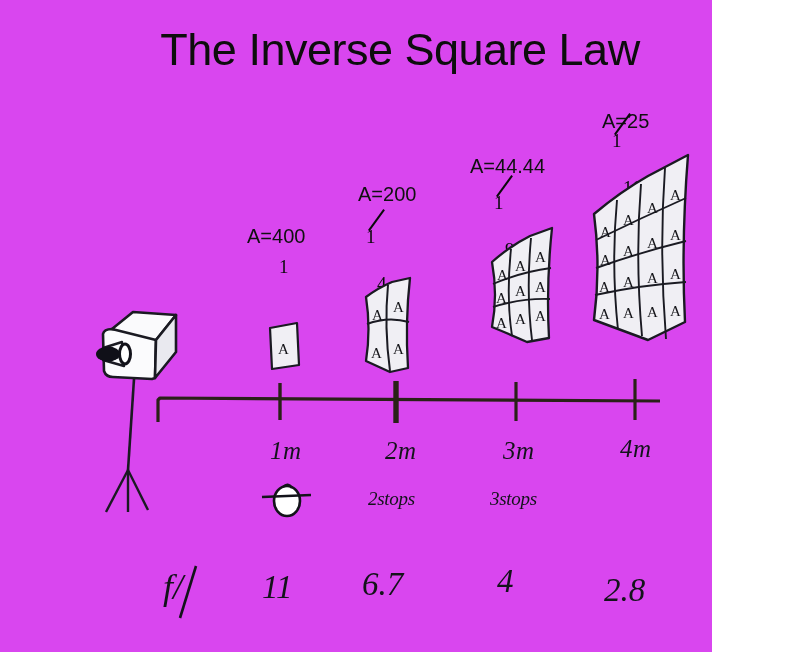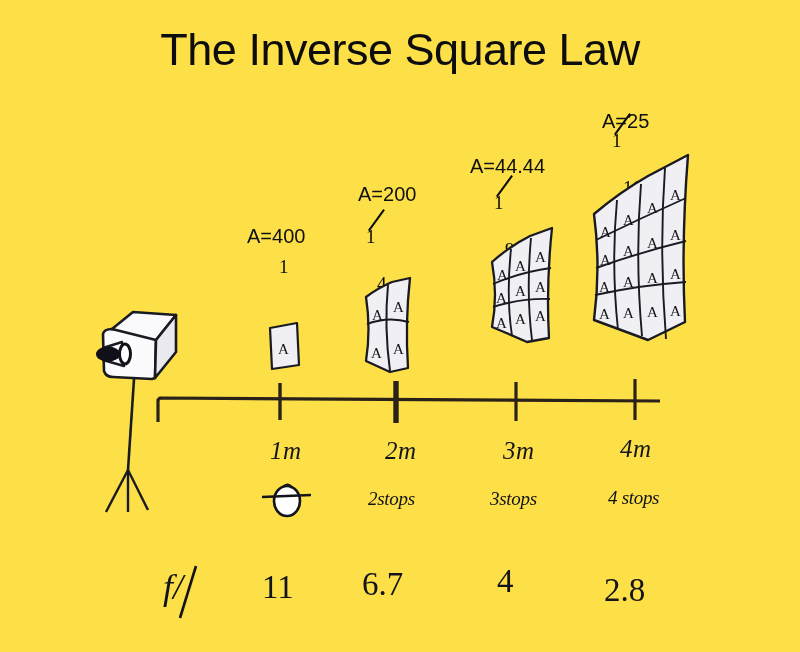--- a/index.html
+++ b/index.html
@@ -5,23 +5,23 @@
   html, body {
     margin: 0;
     padding: 0;
     background: #ffffff;
   }
   body {
     font-family: "Liberation Sans", sans-serif;
   }
   #stage {
     position: relative;
-    width: 800px;
+    width: 712px;
     height: 652px;
-    background: #fde047;
+    background: #d946ef;
     overflow: hidden;
   }
   #stage svg {
     position: absolute;
     left: 0;
     top: 0;
   }
   .title {
     position: absolute;
     left: 0;
@@ -72,20 +72,21 @@
     font-style: italic;
     letter-spacing: 0.5px;
   }
   .stops {
     font-size: 19px;
     font-style: italic;
     letter-spacing: -0.3px;
   }
   .fstopnum {
     font-size: 33px;
+    font-style: italic;
     text-align: center;
   }
   .fslash {
     font-size: 36px;
     font-style: italic;
   }
   .gridA {
     font-family: "Liberation Serif", serif;
     font-size: 15px;
     fill: #131318;
@@ -224,21 +225,20 @@
     </g>
   </svg>
 
   <div class="hand dist" style="left:270px; top:437px;text-align:center;">1m</div>
   <div class="hand dist" style="left:385px; top:437px;">2m</div>
   <div class="hand dist" style="left:503px; top:437px;">3m</div>
   <div class="hand dist" style="left:620px; top:435px;">4m</div>
 
   <div class="hand stops" style="left:368px; top:488px;">2stops</div>
   <div class="hand stops" style="left:490px; top:488px;">3stops</div>
-  <div class="hand stops" style="left:608px; top:487px;">4 stops</div>
 
   <div class="hand fslash" style="left:163px; top:566px;">f/</div>
   <div class="hand fstopnum" style="left:262px; top:569px;">11</div>
   <div class="hand fstopnum" style="left:362px; top:566px;">6.7</div>
   <div class="hand fstopnum" style="left:497px; top:563px;">4</div>
   <div class="hand fstopnum" style="left:604px; top:572px;">2.8</div>
 
 </div>
 
 </body></html>

